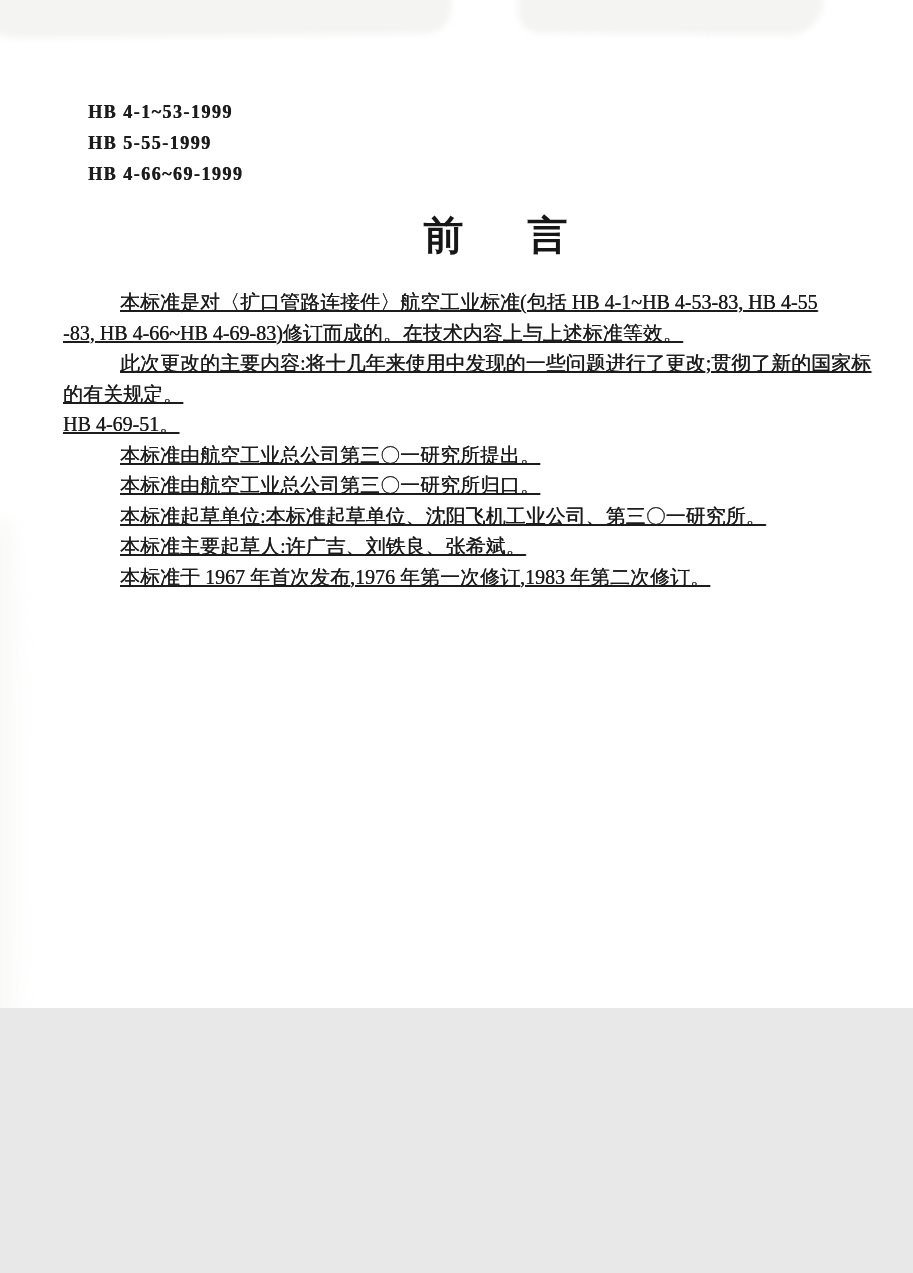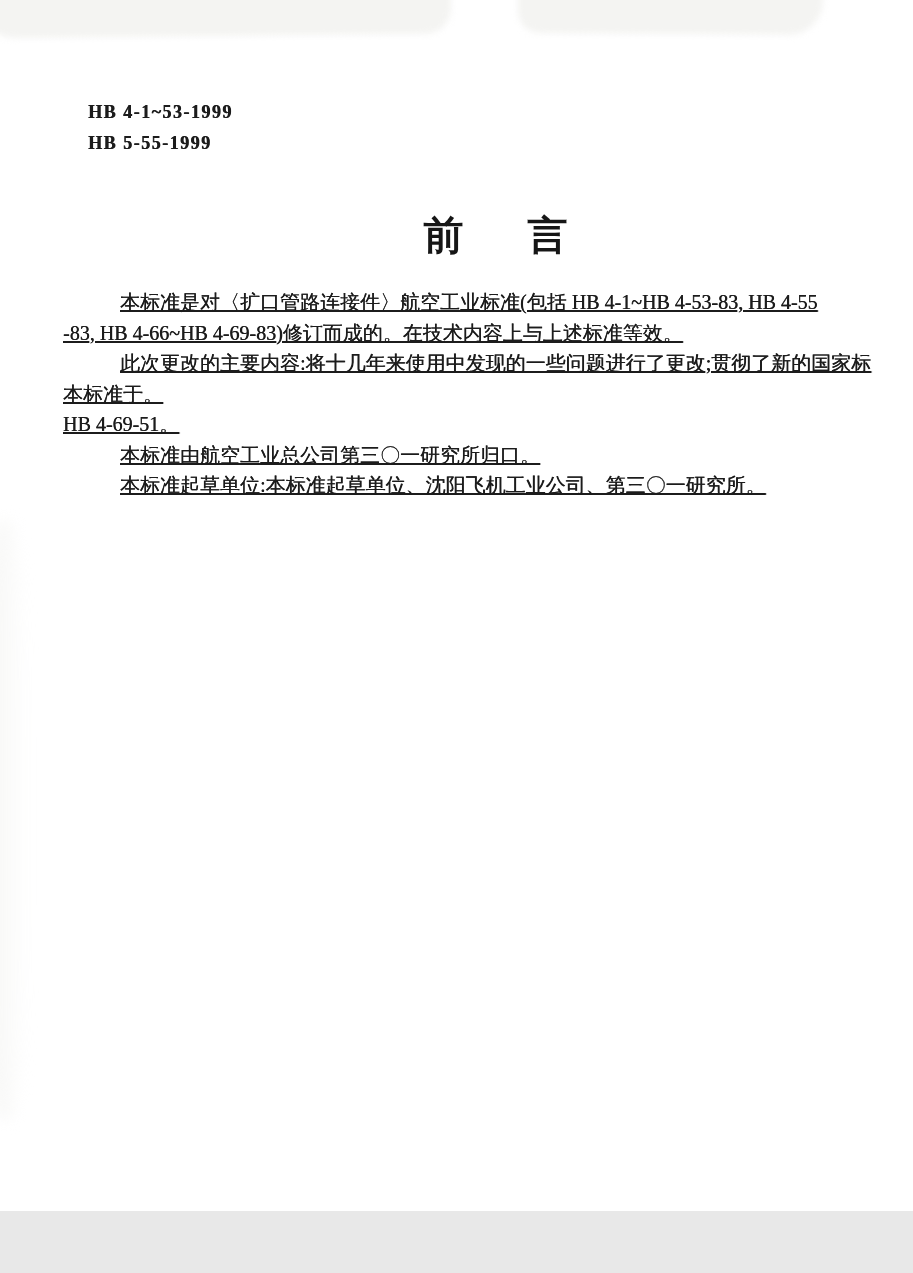--- a/index.html
+++ b/index.html
@@ -1,19 +1,19 @@
 <!DOCTYPE html>
 <html lang="zh"><head>
 <meta charset="utf-8">
 <style>
   html, body { margin: 0; padding: 0; background: #e8e8e8; }
   .page {
     position: relative;
     width: 913px;
-    height: 1211px;
+    height: 1008px;
     background: #ffffff;
     overflow: hidden;
     font-family: "Liberation Serif", serif;
     color: #1c1c1c;
     margin: 0 auto;
   }
   
   .scan-artifact { position: absolute; background: #f4f4f2; filter: blur(3px); }
   .scan-artifact-1 {
     left: -24px; top: -26px; width: 475px; height: 62px;
@@ -60,29 +60,33 @@
 
 <div class="page">
 
   <div class="scan-artifact scan-artifact-1"></div>
   <div class="scan-artifact scan-artifact-2"></div>
   <div class="scan-smudge"></div>
 
   <header class="codes">
     <div>HB 4-1~53-1999</div>
     <div>HB 5-55-1999</div>
+    <div>HB 4-66~69-1999</div>
   </header>
 
   <h1 class="title">前　言</h1>
 
   <main class="body-text">
     <div class="line indent">本标准是对〈扩口管路连接件〉航空工业标准(包括 HB 4-1~HB 4-53-83, HB 4-55</div>
     <div class="line">-83, HB 4-66~HB 4-69-83)修订而成的。在技术内容上与上述标准等效。</div>
     <div class="line indent">此次更改的主要内容:将十几年来使用中发现的一些问题进行了更改;贯彻了新的国家标</div>
-    <div class="line">本标准于。</div>
+    <div class="line">的有关规定。</div>
     <div class="line">HB 4-69-51。</div>
+    <div class="line indent">本标准由航空工业总公司第三〇一研究所提出。</div>
     <div class="line indent">本标准由航空工业总公司第三〇一研究所归口。</div>
     <div class="line indent">本标准起草单位:本标准起草单位、沈阳飞机工业公司、第三〇一研究所。</div>
+    <div class="line indent">本标准主要起草人:许广吉、刘铁良、张希斌。</div>
+    <div class="line indent">本标准于 1967 年首次发布,1976 年第一次修订,1983 年第二次修订。</div>
   </main>
 
   <div class="page-number">Ⅲ</div>
 
 </div>
 
 </body></html>

